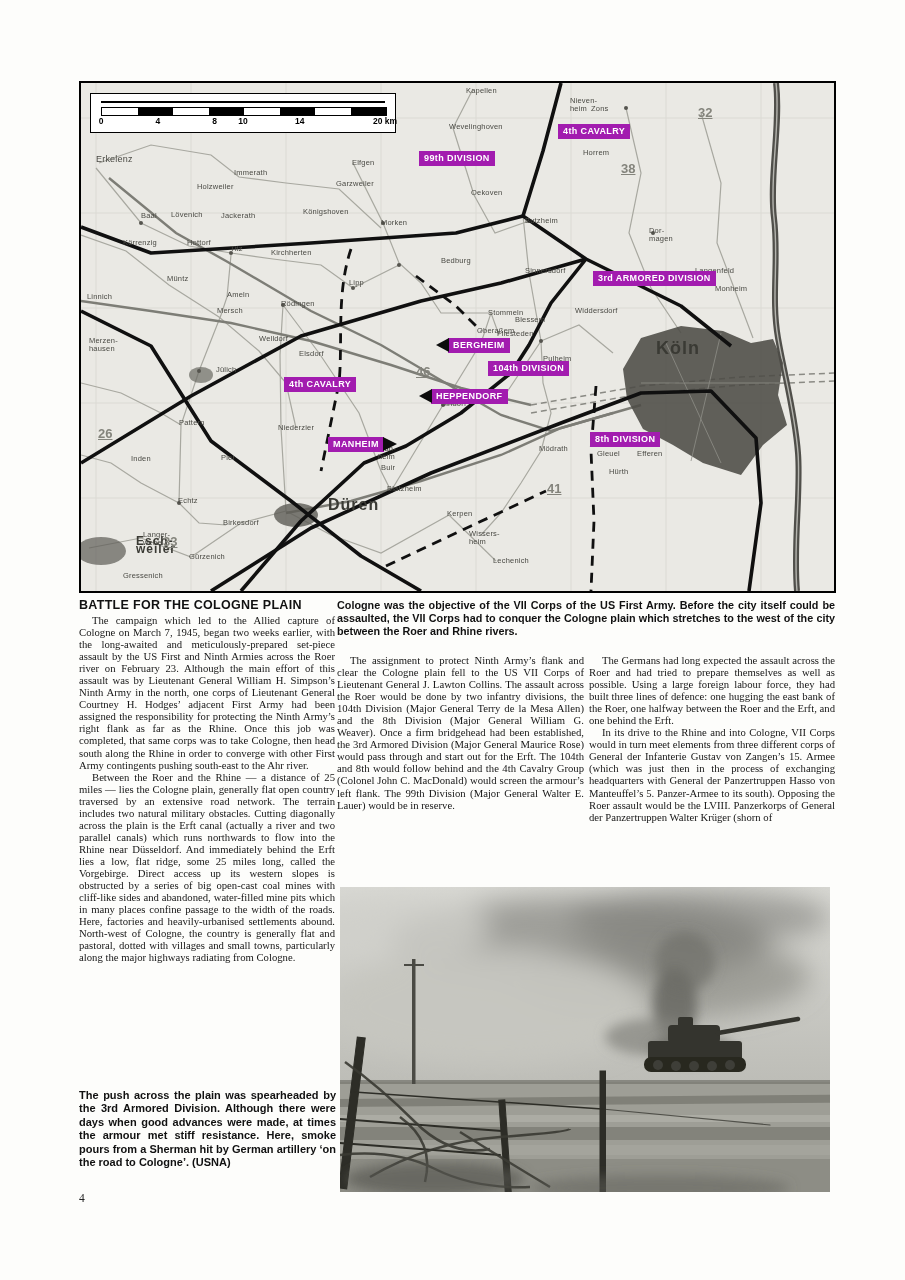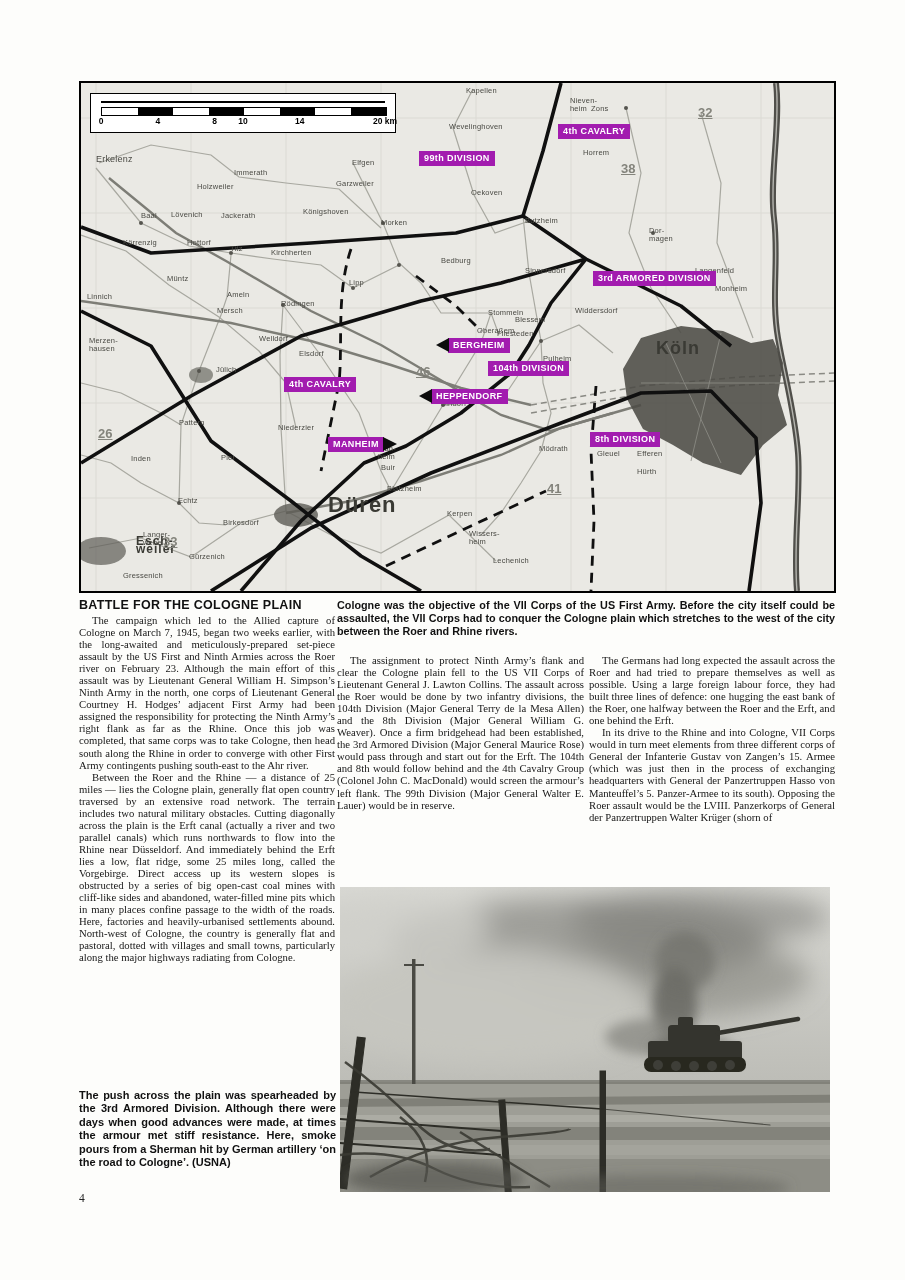--- a/index.html
+++ b/index.html
@@ -174,35 +174,35 @@
       <span class="town" style="left: 197px; top: 341px;">Niederzier</span>
       <span class="town" style="left: 113px; top: 283px; margin-left: 22px;">Jülich</span>
       <span class="town" style="left: 8px; top: 254px;">Merzen-
 hausen</span>
       <span class="town" style="left: 98px; top: 336px;">Pattern</span>
       <span class="town" style="left: 178px; top: 252px;">Welldorf</span>
       <span class="town" style="left: 50px; top: 372px;">Inden</span>
       <span class="town" style="left: 140px; top: 371px;">Pier</span>
       <span class="town" style="left: 97px; top: 414px;">Echtz</span>
       <span class="town" style="left: 142px; top: 436px;">Birkesdorf</span>
-      <span class="town b" style="left: 200px; top: 418px; font-size: 22px;">Düren</span>
+      <span class="town b" style="left: 200px; top: 418px; font-size: 16px;">Düren</span>
       <span class="town" style="left: 108px; top: 470px;">Gürzenich</span>
       <span class="town" style="left: 42px; top: 489px;">Gressenich</span>
       <span class="town b" style="left: 8px; top: 455px; font-size: 12px;">Esch-
 weiler</span>
       <span class="town" style="left: 62px; top: 448px;">Langer-
 wehe</span>
       <span class="town" style="left: 300px; top: 381px;">Buir</span>
       <span class="town" style="left: 306px; top: 402px;">Blatzheim</span>
       <span class="town" style="left: 360px; top: 317px;">Sindorf</span>
       <span class="town" style="left: 366px; top: 427px;">Kerpen</span>
       <span class="town" style="left: 458px; top: 362px;">Mödrath</span>
       <span class="town" style="left: 516px; top: 367px;">Gleuel</span>
       <span class="town" style="left: 556px; top: 367px;">Efferen</span>
-      <span class="town" style="left: 556px; top: 385px;">Hürth</span>
+      <span class="town" style="left: 528px; top: 385px;">Hürth</span>
       <span class="town" style="left: 407px; top: 226px;">Stommeln</span>
       <span class="town" style="left: 416px; top: 247px;">Fliesteden</span>
       <span class="town" style="left: 462px; top: 252px; margin-top: 20px;">Pulheim</span>
       <span class="town" style="left: 444px; top: 184px;">Sinnersdorf</span>
       <span class="town" style="left: 444px; top: 134px;">Butzheim</span>
       <span class="town" style="left: 434px; top: 233px;">Blessem</span>
       <span class="town" style="left: 494px; top: 224px;">Widdersdorf</span>
       <span class="town" style="left: 396px; top: 244px;">Oberaßem</span>
       <span class="town" style="left: 388px; top: 447px;">Wissers-
 heim</span>

